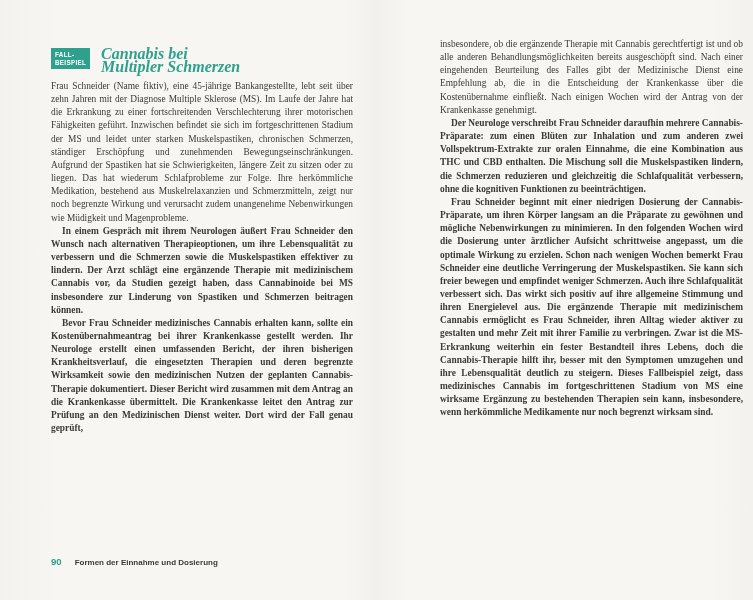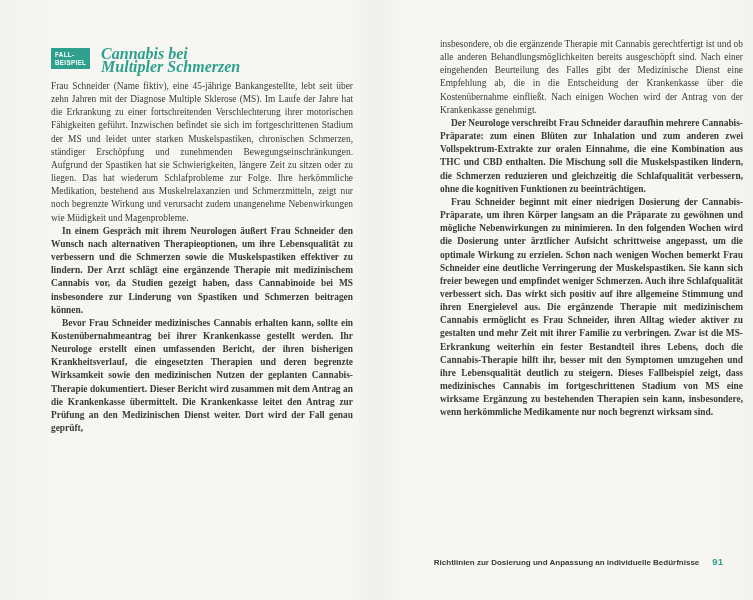--- a/index.html
+++ b/index.html
@@ -101,18 +101,18 @@
     <p class="indent">In einem Gespräch mit ihrem Neurologen äußert Frau Schneider den Wunsch nach alternativen Therapieoptionen, um ihre Lebensqualität zu verbessern und die Schmerzen sowie die Muskelspastiken effektiver zu lindern. Der Arzt schlägt eine ergänzende Therapie mit medizinischem Cannabis vor, da Studien gezeigt haben, dass Cannabinoide bei MS insbesondere zur Linderung von Spastiken und Schmerzen beitragen können.</p>
     <p class="indent">Bevor Frau Schneider medizinisches Cannabis erhalten kann, sollte ein Kostenübernahmeantrag bei ihrer Krankenkasse gestellt werden. Ihr Neurologe erstellt einen umfassenden Bericht, der ihren bisherigen Krankheitsverlauf, die eingesetzten Therapien und deren begrenzte Wirksamkeit sowie den medizinischen Nutzen der geplanten Cannabis-Therapie dokumentiert. Dieser Bericht wird zusammen mit dem Antrag an die Krankenkasse übermittelt. Die Krankenkasse leitet den Antrag zur Prüfung an den Medizinischen Dienst weiter. Dort wird der Fall genau geprüft,</p>
   </div>
 
   <div class="col col-right">
     <p>insbesondere, ob die ergänzende Therapie mit Cannabis gerechtfertigt ist und ob alle anderen Behandlungsmöglichkeiten bereits ausgeschöpft sind. Nach einer eingehenden Beurteilung des Falles gibt der Medizinische Dienst eine Empfehlung ab, die in die Entscheidung der Krankenkasse über die Kostenübernahme einfließt. Nach einigen Wochen wird der Antrag von der Krankenkasse genehmigt.</p>
     <p class="indent">Der Neurologe verschreibt Frau Schneider daraufhin mehrere Cannabis-Präparate: zum einen Blüten zur Inhalation und zum anderen zwei Vollspektrum-Extrakte zur oralen Einnahme, die eine Kombination aus THC und CBD enthalten. Die Mischung soll die Muskelspastiken lindern, die Schmerzen reduzieren und gleichzeitig die Schlafqualität verbessern, ohne die kognitiven Funktionen zu beeinträchtigen.</p>
     <p class="indent">Frau Schneider beginnt mit einer niedrigen Dosierung der Cannabis-Präparate, um ihren Körper langsam an die Präparate zu gewöhnen und mögliche Nebenwirkungen zu minimieren. In den folgenden Wochen wird die Dosierung unter ärztlicher Aufsicht schrittweise angepasst, um die optimale Wirkung zu erzielen. Schon nach wenigen Wochen bemerkt Frau Schneider eine deutliche Verringerung der Muskelspastiken. Sie kann sich freier bewegen und empfindet weniger Schmerzen. Auch ihre Schlafqualität verbessert sich. Das wirkt sich positiv auf ihre allgemeine Stimmung und ihren Energielevel aus. Die ergänzende Therapie mit medizinischem Cannabis ermöglicht es Frau Schneider, ihren Alltag wieder aktiver zu gestalten und mehr Zeit mit ihrer Familie zu verbringen. Zwar ist die MS-Erkrankung weiterhin ein fester Bestandteil ihres Lebens, doch die Cannabis-Therapie hilft ihr, besser mit den Symptomen umzugehen und ihre Lebensqualität deutlich zu steigern. Dieses Fallbeispiel zeigt, dass medizinisches Cannabis im fortgeschrittenen Stadium von MS eine wirksame Ergänzung zu bestehenden Therapien sein kann, insbesondere, wenn herkömmliche Medikamente nur noch begrenzt wirksam sind.</p>
   </div>
 
+  <div class="footer footer-left">
+    <span class="page-num">90</span><span>Formen der Einnahme und Dosierung</span>
+  </div>
 
-  <div class="footer footer-right">
-    <span>Richtlinien zur Dosierung und Anpassung an individuelle Bedürfnisse</span><span class="page-num">91</span>
-  </div>
 
 </div>
 
 </body></html>

